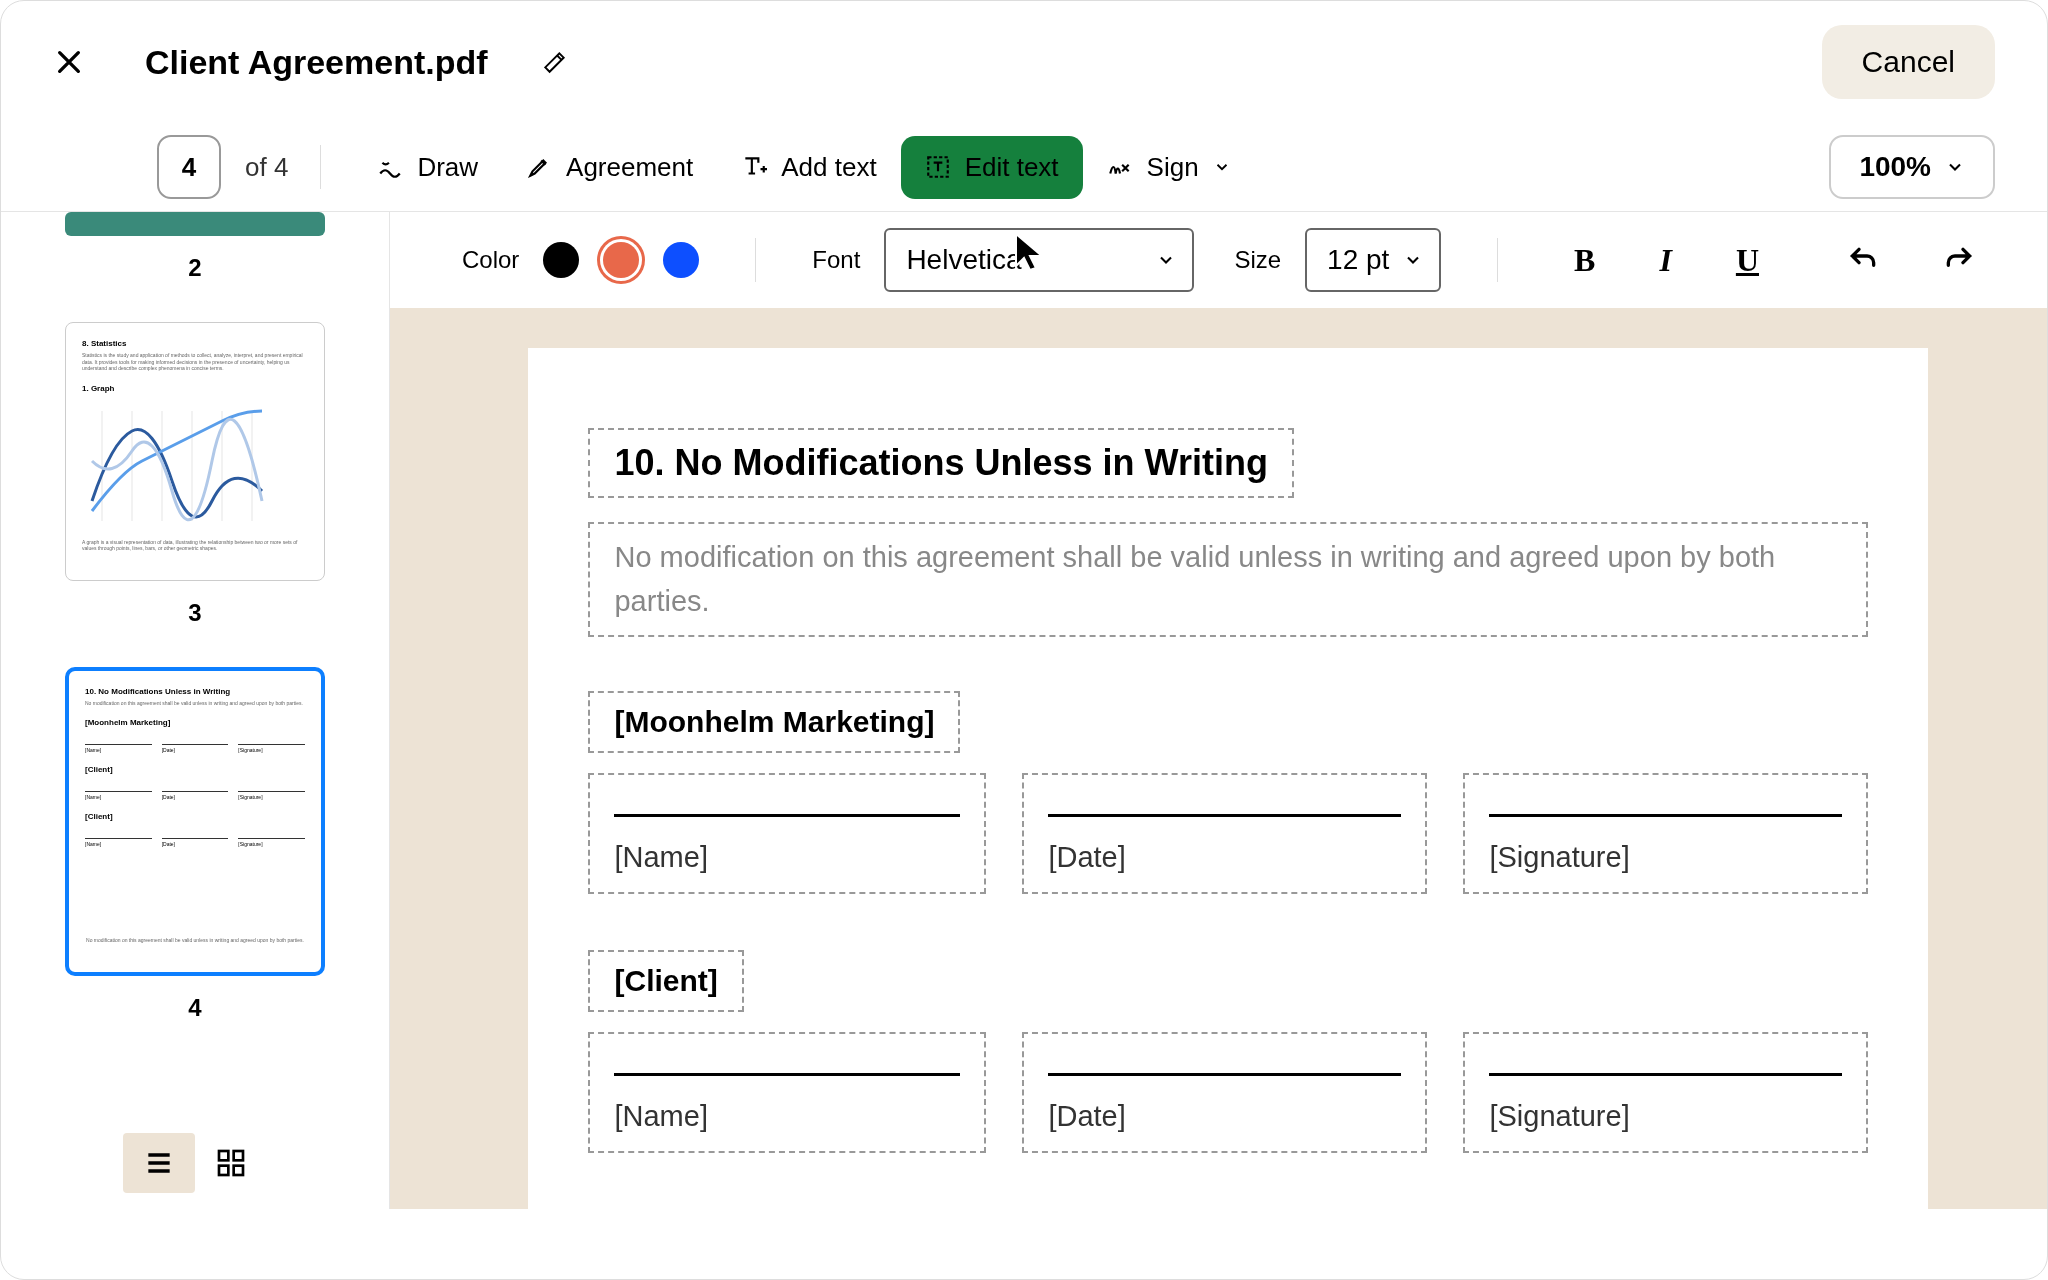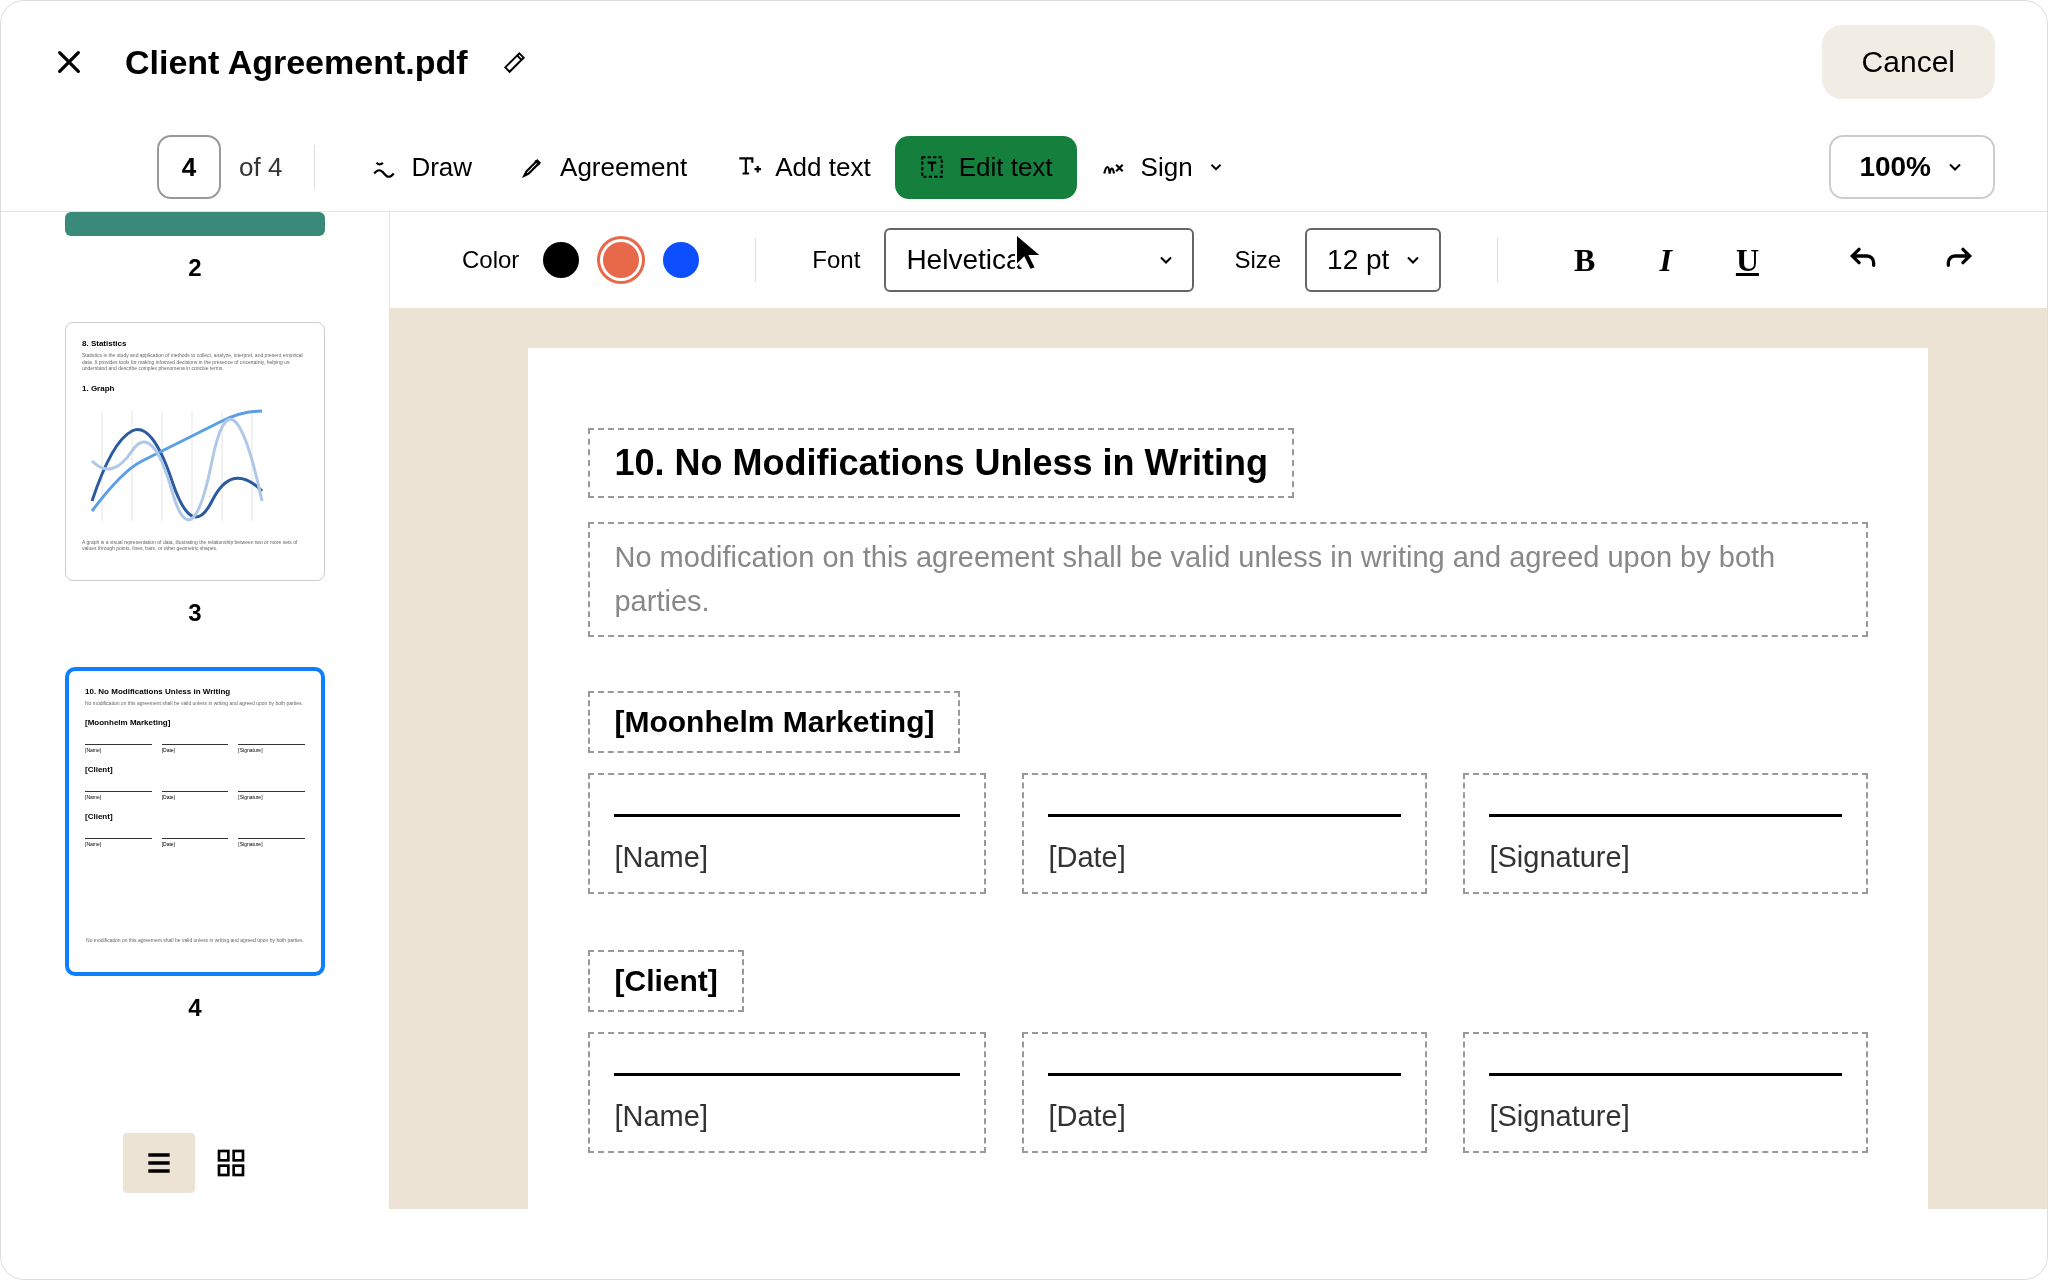--- a/index.html
+++ b/index.html
@@ -1,28 +1,28 @@
 <!DOCTYPE html>
 <html><head>
   <meta charset="utf-8">
   <style>
     * { box-sizing: border-box; margin: 0; padding: 0; }
     body { font-family: -apple-system, Helvetica, Arial, sans-serif; background: #fff; width: 2048px; height: 1280px; overflow: hidden; border: 1px solid #ddd; border-radius: 24px; }
     
-    .header { display: flex; align-items: center; padding: 24px 52px; gap: 16px; }
+    .header { display: flex; align-items: center; padding: 24px 52px; gap: 36px; }
     .close-btn { background: none; border: none; font-size: 36px; cursor: pointer; color: #000; font-weight: 300; }
     .title { font-size: 34px; font-weight: 700; margin-left: 24px; }
     .edit-title { background: none; border: none; cursor: pointer; margin-left: 18px; }
     .spacer { flex: 1; }
     .cancel-btn { background: #f2ede4; border: none; border-radius: 20px; padding: 20px 40px; font-size: 30px; font-weight: 500; cursor: pointer; }
     .save-btn { background: #000; color: #fff; border: none; border-radius: 20px; padding: 20px 36px; font-size: 30px; font-weight: 600; cursor: pointer; display: flex; align-items: center; gap: 12px; margin-left: 16px; }
     
     .toolbar { display: flex; align-items: center; padding: 0 52px; gap: 0; height: 88px; }
     .page-input { width: 64px; height: 64px; border: 2px solid #999; border-radius: 14px; text-align: center; font-size: 26px; font-weight: 600; margin-left: 104px; }
-    .page-of { font-size: 26px; margin-left: 18px; color: #333; }
+    .page-of { font-size: 26px; margin-left: 24px; color: #333; }
     .divider-v { width: 1px; height: 44px; background: #ddd; margin: 0 32px; }
     .tool-btn { background: none; border: none; cursor: pointer; display: flex; align-items: center; gap: 14px; font-size: 26px; padding: 16px 24px; border-radius: 14px; }
     .tool-btn.active { background: #15803d; align-items: center; }
     .zoom-btn { border: 2px solid #ccc; border-radius: 14px; padding: 14px 28px; font-size: 28px; font-weight: 600; display: flex; align-items: center; gap: 14px; margin-left: auto; cursor: pointer; background: #fff; }
     
     .content-area { display: flex; height: calc(100% - 280px); border-top: 1px solid #e5e5e5; }
     
     .sidebar { width: 388px; padding: 0 64px; overflow-y: auto; background: #fff; }
     .thumbnail { border: 1px solid #ccc; border-radius: 8px; background: #fff; padding: 16px; margin-top: 12px; }
     .thumbnail.selected { border: 4px solid #0d7fff; border-radius: 10px; }

